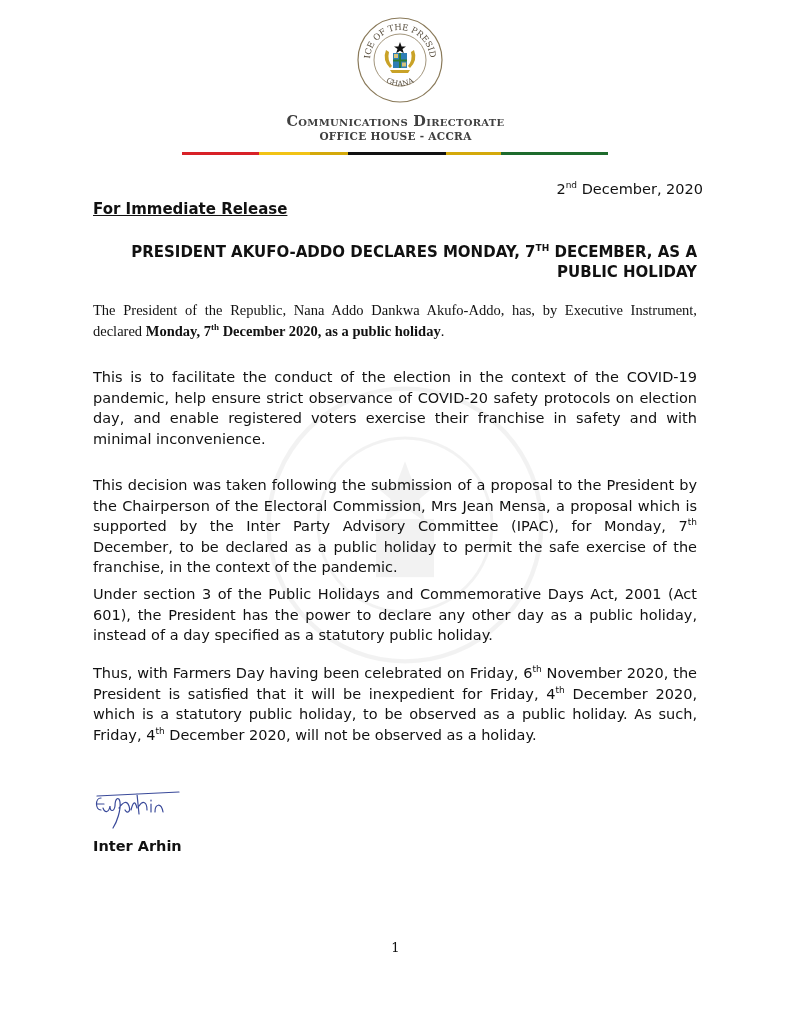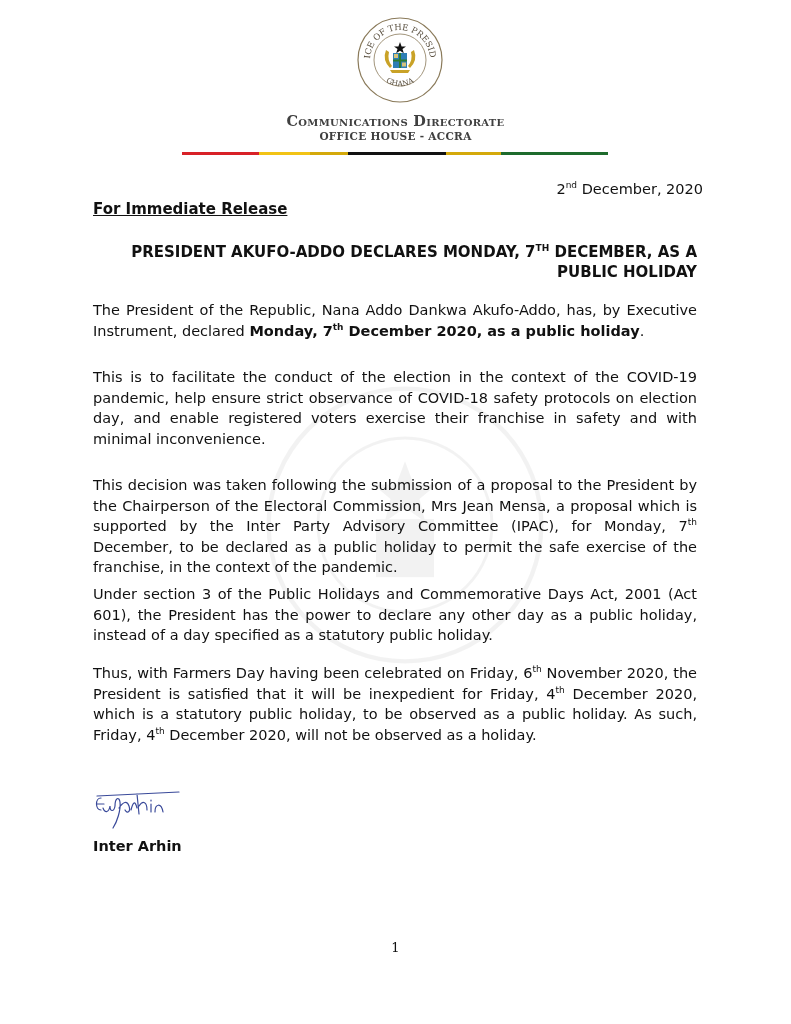--- a/index.html
+++ b/index.html
@@ -10,21 +10,21 @@
   .org .name { font-size: 14.5px; font-weight: bold; letter-spacing: 0.3px; font-variant: small-caps; }
   .org .sub { font-size: 10.5px; font-weight: bold; margin-top: 1px; letter-spacing: 0.3px; }
   .flagbar { position: absolute; left: 182px; top: 152px; width: 426px; height: 3px; display: flex; }
   .flagbar span { height: 3px; display: block; }
   .date { position: absolute; right: 88px; top: 181px; font-size: 14.5px; }
   sup { font-size: 9px; vertical-align: super; line-height: 0; }
   .release { position: absolute; left: 93px; top: 200px; font-size: 15px; font-weight: bold; text-decoration: underline; }
   .headline { position: absolute; left: 93px; width: 604px; top: 242px; text-align: right; font-size: 15px; font-weight: bold; line-height: 20px; }
   .body { position: absolute; left: 93px; width: 604px; font-size: 14.5px; line-height: 20.5px; text-align: justify; }
   .body b { font-weight: bold; }
-  .p1 { top: 300px; }
+  .p1 { top: 300px; font-family: Liberation Serif, serif; }
   .p2 { top: 367px; }
   .p3 { top: 475px; }
   .p4 { top: 584px; }
   .p5 { top: 663px; }
   .signature { position: absolute; left: 93px; top: 788px; width: 92px; height: 44px; }
   .signer { position: absolute; left: 93px; top: 836px; font-size: 14.5px; font-weight: bold; line-height: 20px; }
   .pagenum { position: absolute; left: 0; right: 0; top: 940px; text-align: center; font-family: "DejaVu Serif", serif; font-size: 13px; }
 </style>
 </head>
 <body>
@@ -77,21 +77,21 @@
 </div>
 
 <div class="date"><span>2</span><sup>nd</sup><span> December, 2020</span></div>
 
 <div class="release">For Immediate Release</div>
 
 <div class="headline"><span>PRESIDENT AKUFO-ADDO DECLARES MONDAY, 7</span><sup>TH</sup><span> DECEMBER, AS A PUBLIC HOLIDAY</span></div>
 
 <div class="body p1"><span>The President of the Republic, Nana Addo Dankwa Akufo-Addo, has, by Executive Instrument, declared </span><b><span>Monday, 7</span><sup>th</sup><span> December 2020, as a public holiday</span></b><span>.</span></div>
 
-<div class="body p2">This is to facilitate the conduct of the election in the context of the COVID-19 pandemic, help ensure strict observance of COVID-18 safety protocols on election day, and enable registered voters exercise their franchise in safety and with minimal inconvenience.</div>
+<div class="body p2">This is to facilitate the conduct of the election in the context of the COVID-19 pandemic, help ensure strict observance of COVID-20 safety protocols on election day, and enable registered voters exercise their franchise in safety and with minimal inconvenience.</div>
 
 <div class="body p3"><span>This decision was taken following the submission of a proposal to the President by the Chairperson of the Electoral Commission, Mrs Jean Mensa, a proposal which is supported by the Inter Party Advisory Committee (IPAC), for Monday, 7</span><sup>th</sup><span> December, to be declared as a public holiday to permit the safe exercise of the franchise, in the context of the pandemic.</span></div>
 
 <div class="body p4">Under section 3 of the Public Holidays and Commemorative Days Act, 2001 (Act 601), the President has the power to declare any other day as a public holiday, instead of a day specified as a statutory public holiday.</div>
 
 <div class="body p5"><span>Thus, with Farmers Day having been celebrated on Friday, 6</span><sup>th</sup><span> November 2020, the President is satisfied that it will be inexpedient for Friday, 4</span><sup>th</sup><span> December 2020, which is a statutory public holiday, to be observed as a public holiday. As such, Friday, 4</span><sup>th</sup><span> December 2020, will not be observed as a holiday.</span></div>
 
 <svg class="signature" viewBox="0 0 92 44">
   <path d="M8 10 C2 10 2 22 8 22 M4 16 L11 16 M10 20 C12 26 16 24 17 18 C17 24 21 24 22 18 C22 10 26 8 27 14 C28 22 24 34 20 40 M26 20 C30 14 34 12 36 18 C38 24 34 26 32 22 M38 22 C40 14 42 12 44 20 M44 6 L46 26 M46 18 C50 12 54 14 54 22 M58 16 L58 24 M58 12 L58 13 M62 24 C62 16 68 14 70 24 M4 8 L86 4" fill="none" stroke="#3a4a9a" stroke-width="1.2" stroke-linecap="round"></path>
 </svg>

